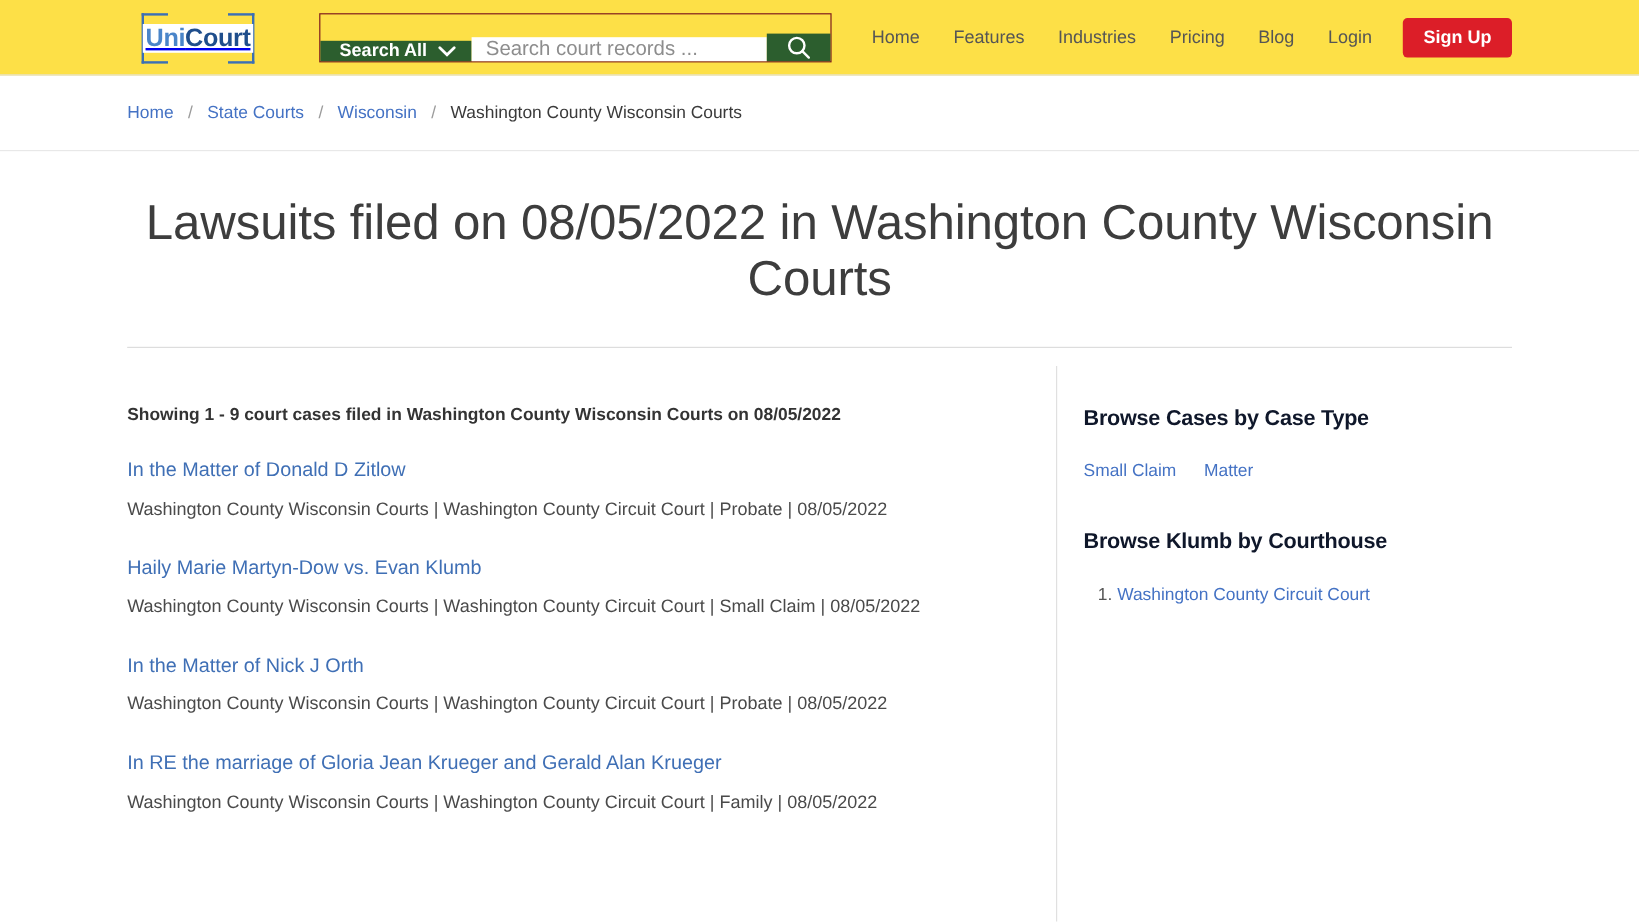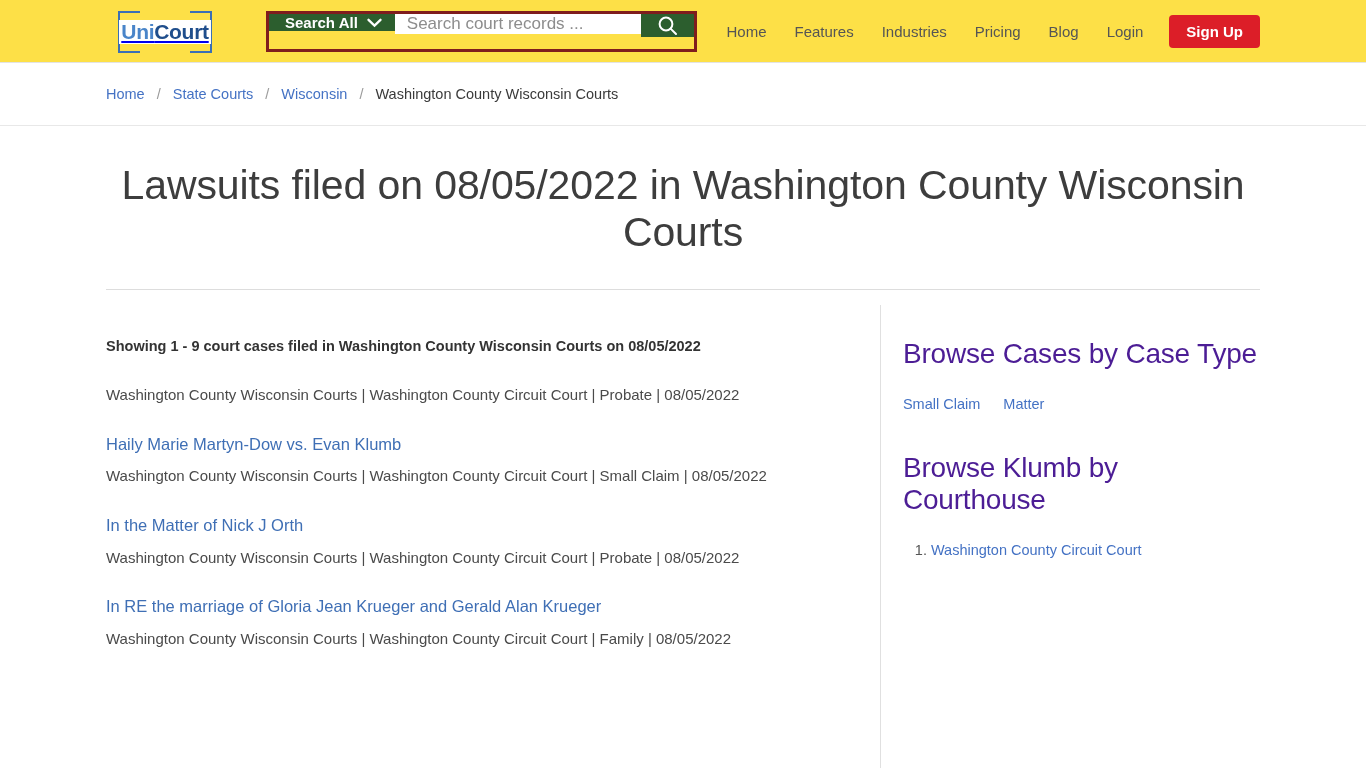--- a/index.html
+++ b/index.html
@@ -56,22 +56,22 @@
   }
   .logo-uni   { color: #4a85c9; }
   .logo-court { color: #1f4e8c; }
 
   .searchbar {
     position: absolute;
     left: 266px;
     top: 11px;
     height: 41px;
     display: flex;
-    align-items: flex-start;
-    border: 3px solid #7f1d1d;
+    align-items: flex-end;
+    border: 1px solid #7f1d1d;
   }
   .search-all {
     background: #2c5e2e;
     color: #ffffff;
     font-size: 15px;
     font-weight: bold;
     display: flex;
     align-items: center;
     gap: 9px;
     padding: 0 13px 0 16px;
@@ -206,23 +206,23 @@
     line-height: 1.25;
   }
   .case-meta {
     font-size: 15px;
     color: #4a4a4a;
     line-height: 1.78;
     max-width: 672px;
   }
 
   .side-h {
-    font-size: 28px;
-    font-weight: normal;
-    color: #4c1d95;
+    font-size: 18px;
+    font-weight: bold;
+    color: #0f172a;
     margin: 0 0 26px 0;
     letter-spacing: -0.2px;
   }
   .side-h.second { margin-top: 40px; }
   .type-links {
     display: flex;
     gap: 23px;
     margin-bottom: 0;
   }
   .type-links a {
@@ -305,20 +305,21 @@
   <h1 class="page-title">Lawsuits filed on 08/05/2022 in Washington County Wisconsin Courts</h1>
   <div class="rule"></div>
 </div>
 
 <div class="columns">
 
   <div class="col-main">
     <p class="showing">Showing 1 - 9 court cases filed in Washington County Wisconsin Courts on 08/05/2022</p>
 
     <div class="case">
+      <a href="#" class="case-title">In the Matter of Donald D Zitlow</a>
       <div class="case-meta">Washington County Wisconsin Courts | Washington County Circuit Court | Probate | 08/05/2022</div>
     </div>
 
     <div class="case">
       <a href="#" class="case-title">Haily Marie Martyn-Dow vs. Evan Klumb</a>
       <div class="case-meta">Washington County Wisconsin Courts | Washington County Circuit Court | Small Claim | 08/05/2022</div>
     </div>
 
     <div class="case">
       <a href="#" class="case-title">In the Matter of Nick J Orth</a>

